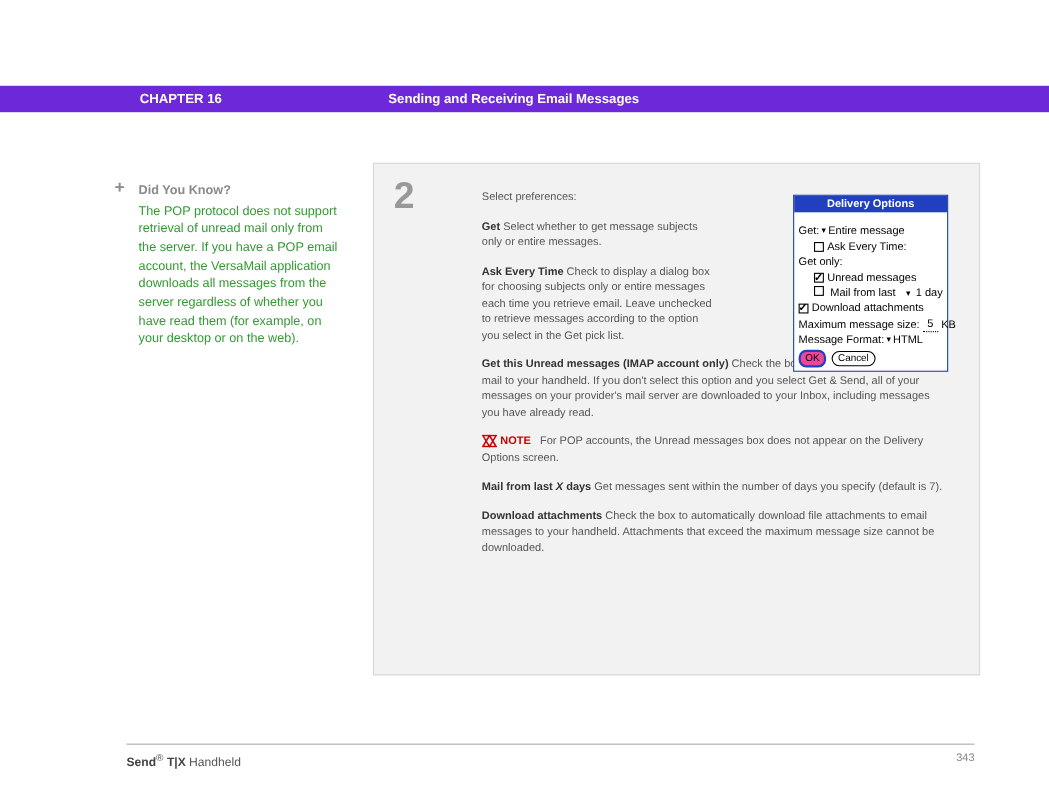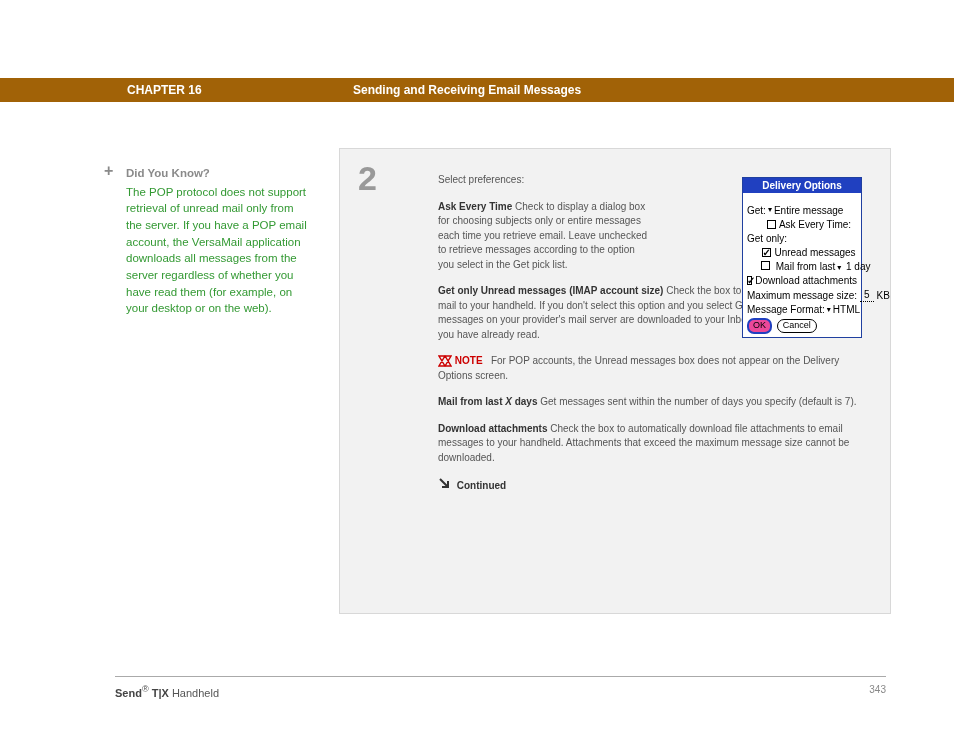--- a/index.html
+++ b/index.html
@@ -11,21 +11,21 @@
     width: 954px;
     height: 738px;
     position: relative;
   }
   .header-bar {
     position: absolute;
     top: 78px;
     left: 0;
     right: 0;
     height: 24px;
-    background: #a16207;
+    background: #6d28d9;
     display: flex;
     align-items: center;
     color: #fff;
     font-weight: bold;
     font-size: 12px;
   }
   .header-chapter { position: absolute; left: 127px; }
   .header-title { position: absolute; left: 353px; }
 
   .sidebar {
@@ -96,39 +96,39 @@
   }
   .note-label { color: #cc0000; font-weight: bold; text-align: center; }
   .continued { font-weight: bold; color: #333; }
   .arrow-icon { display: inline-block; margin-right: 4px; }
 
   
   .delivery-box {
     position: absolute;
     right: 28px;
     top: 28px;
-    width: 120px;
+    width: 141px;
     background: #fff;
     border: 1px solid #2040a0;
     font-family: Geneva, Arial, sans-serif;
     font-size: 10px;
     line-height: 1.3;
     color: #000;
   }
   .delivery-header {
     background: #2040c0;
     color: #fff;
     font-weight: bold;
     text-align: center;
     padding: 1px 0;
     font-size: 10px;
   }
   .delivery-body { padding: 10px 4px 3px 4px; }
   .d-row { display: flex; align-items: center; margin: 1px 0; white-space: nowrap; }
-  .d-indent { padding-left: 14px; justify-content: center; }
+  .d-indent { padding-left: 14px; }
   .d-dropdown-arrow { color: #000; font-size: 8px; margin: 0 2px; }
   .d-checkbox {
     display: inline-block;
     width: 9px; height: 9px;
     border: 1px solid #000;
     margin-right: 3px;
     position: relative;
     background: #fff;
   }
   .d-checkbox.checked::after {
@@ -198,55 +198,50 @@
   <div class="dyk-title">Did You Know?</div>
   <div class="dyk-body">The POP protocol does not support retrieval of unread mail only from the server. If you have a POP email account, the VersaMail application downloads all messages from the server regardless of whether you have read them (for example, on your desktop or on the web).</div>
 </div>
 
 <div class="main-box">
   <div class="step-number">2</div>
 
   <div class="step-content">
     <p class="narrow-col">Select preferences:</p>
 
+    <p class="narrow-col">
+      <strong>Get</strong><span>   Select whether to get message subjects only or entire messages.</span>
+    </p>
 
     <p class="narrow-col">
       <strong>Ask Every Time</strong><span>   Check to display a dialog box for choosing subjects only or entire messages each time you retrieve email. Leave unchecked to retrieve messages according to the option you select in the Get pick list.</span>
     </p>
 
     <p>
-      <strong>Get only Unread messages (IMAP account size)</strong><span>   Check the box to download only unread mail to your handheld. If you don't select this option and you select Get &amp; Send, all of your messages on your provider's mail server are downloaded to your Inbox, including messages you have already read.</span>
+      <strong>Get this Unread messages (IMAP account only)</strong><span>   Check the box to download only unread mail to your handheld. If you don't select this option and you select Get &amp; Send, all of your messages on your provider's mail server are downloaded to your Inbox, including messages you have already read.</span>
     </p>
 
     <p>
       <span class="note-icon">
         <svg width="14" height="12" viewBox="0 0 14 12">
             <path d="M1 1 L13 1 L7 11 Z M1 11 L13 11 L7 1 Z" fill="none" stroke="#cc0000" stroke-width="1.4"></path>
           </svg>
       </span>
       <span class="note-label">NOTE</span>&nbsp;&nbsp;
       <span>For POP accounts, the Unread messages box does not appear on the Delivery Options screen.</span>
     </p>
 
     <p>
       <strong>Mail from last <em>X</em> days</strong><span>   Get messages sent within the number of days you specify (default is 7).</span>
     </p>
 
     <p>
       <strong>Download attachments</strong><span>   Check the box to automatically download file attachments to email messages to your handheld. Attachments that exceed the maximum message size cannot be downloaded.</span>
     </p>
 
-    <p>
-      <span class="arrow-icon">
-        <svg width="12" height="12" viewBox="0 0 12 12">
-            <path d="M2 2 L10 10 M10 4 L10 10 L4 10" fill="none" stroke="#333" stroke-width="2"></path>
-          </svg>
-      </span>
-      <span class="continued">Continued</span>
-    </p>
   </div>
 
   <div class="delivery-box">
     <div class="delivery-header">Delivery Options</div>
     <div class="delivery-body">
       <div class="d-row">
         <span>Get:</span>
         <span class="d-dropdown-arrow">▾</span>
         <span>Entire message</span>
       </div>

